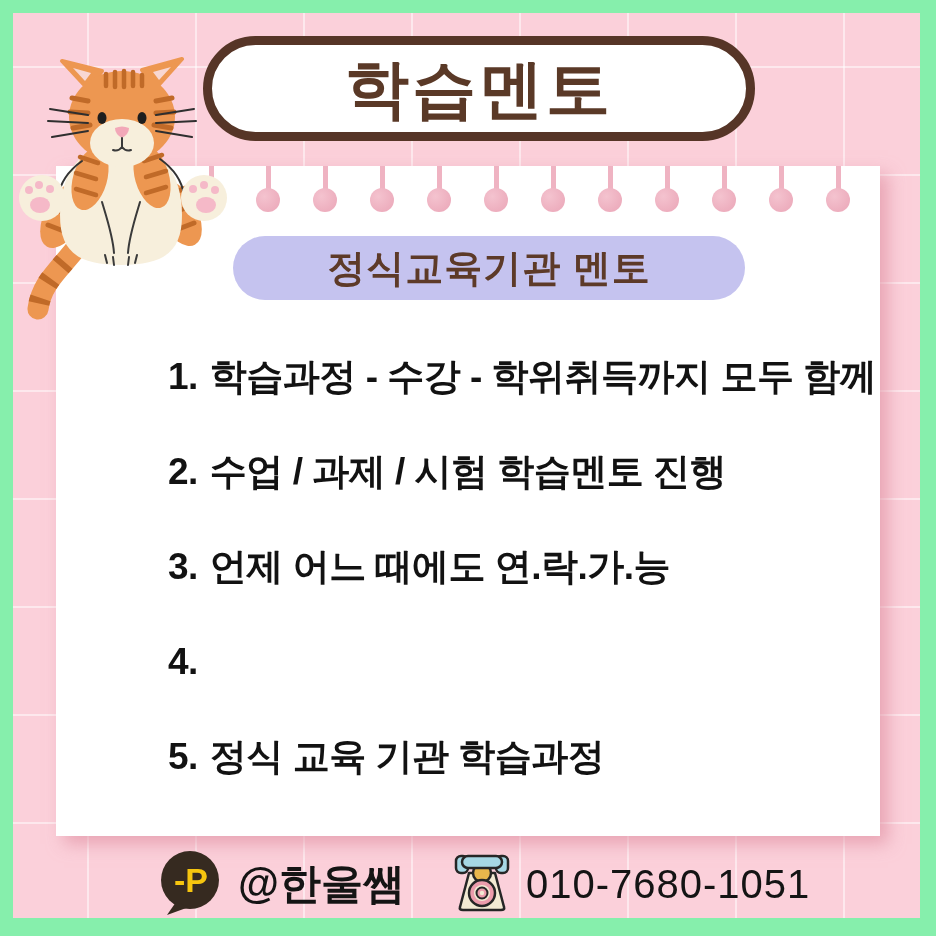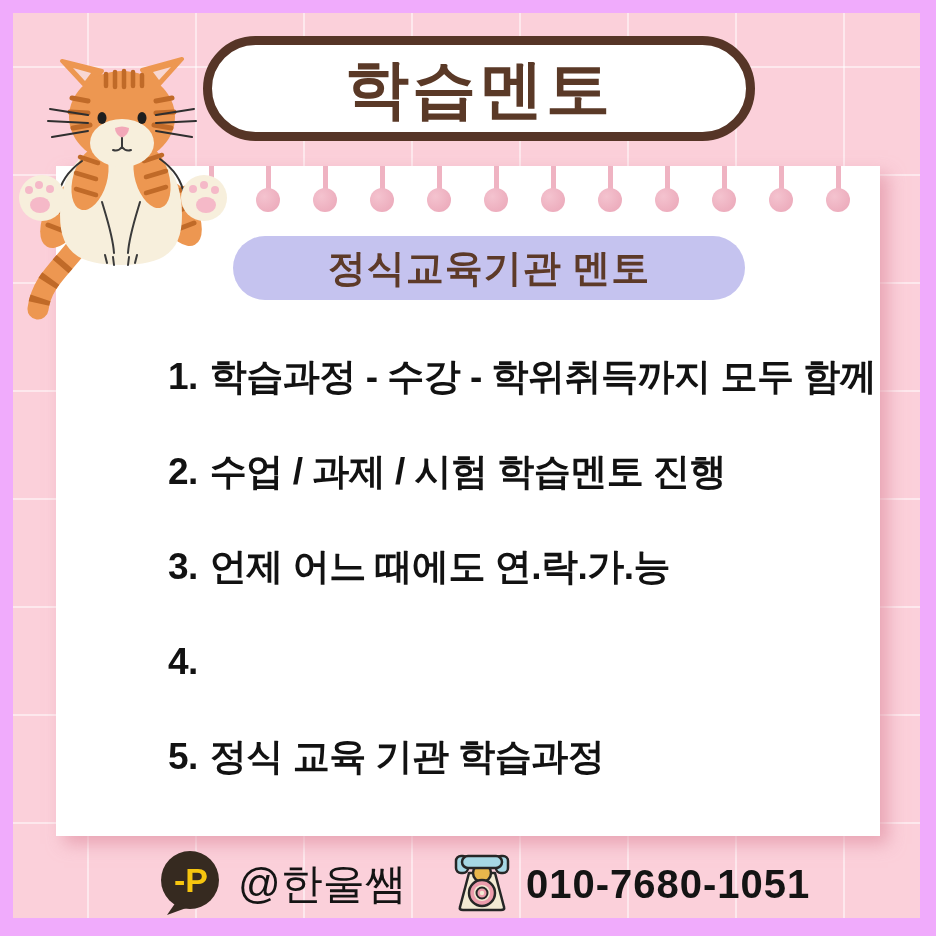--- a/index.html
+++ b/index.html
@@ -1,18 +1,18 @@
 <!DOCTYPE html>
 <html><head>
 <meta charset="utf-8">
 <style>
   html,body{margin:0;padding:0;background:#888;}
   #poster{
     position:relative;width:936px;height:936px;overflow:hidden;
-    background:#f0abfc;
+    background:#86efac;
     font-family:"Liberation Sans",sans-serif;
   }
   
   #pink-area{
     position:absolute;left:13px;top:13px;width:907px;height:905px;
     background-color:#FBD0DA;
     background-image:
       linear-gradient(to right, rgba(255,255,255,.5) 2px, transparent 2px),
       linear-gradient(to bottom, rgba(255,255,255,.5) 2px, transparent 2px);
     background-size:108px 108px;
@@ -35,37 +35,37 @@
     background:#FFFFFF;border:9px solid #563527;border-radius:60px;
     box-sizing:border-box;display:flex;align-items:center;justify-content:center;
   }
   #title-capsule .title-text{
     color:#5A3927;font-size:64px;font-weight:900;letter-spacing:3px;line-height:1;
   }
   
   #sub-capsule{
     position:absolute;left:233px;top:236px;width:512px;height:64px;
     background:#C5C3EF;border-radius:32px;
-    display:flex;align-items:center;justify-content:center;font-family:Liberation Serif, serif;
+    display:flex;align-items:center;justify-content:center;
   }
   #sub-capsule .sub-text{color:#5D3A28;font-size:38px;font-weight:900;letter-spacing:1px;}
   
   .list-row{
     position:absolute;left:168px;width:660px;height:48px;
     display:flex;align-items:center;color:#121212;
     font-size:37px;font-weight:800;letter-spacing:-0.5px;white-space:nowrap;
   }
   .list-row .num{margin-right:12px;}
   
   #bubble-icon{position:absolute;left:158px;top:849px;width:64px;height:68px;}
   #handle{position:absolute;left:238px;top:860px;height:48px;display:flex;align-items:center;
-    color:#141414;font-size:42px;font-weight:400;}
+    color:#141414;font-size:42px;font-weight:700;}
   #phone-icon{position:absolute;left:452px;top:852px;width:60px;height:62px;}
   #phone-number{position:absolute;left:526px;top:860px;height:48px;display:flex;align-items:center;
-    color:#141414;font-size:40px;font-weight:700;letter-spacing:1px;}
+    color:#141414;font-size:40px;font-weight:400;letter-spacing:1px;}
   
   #cat{position:absolute;left:2px;top:57px;width:245px;height:270px;}
 </style>
 </head>
 <body>
 
 <div id="poster">
   <div id="pink-area">
 
     

